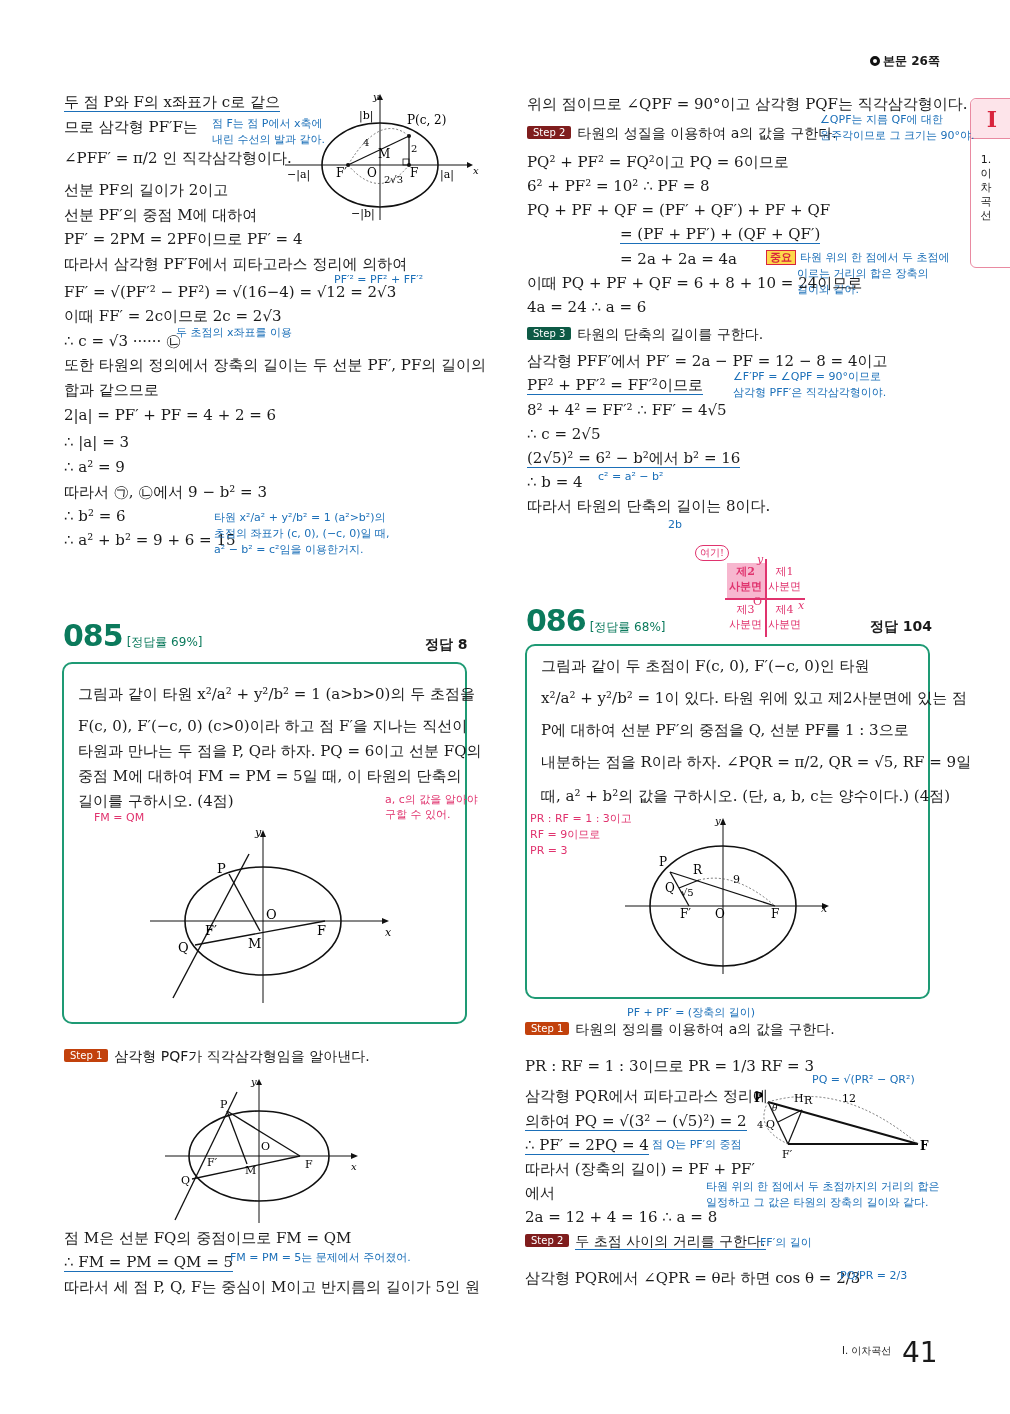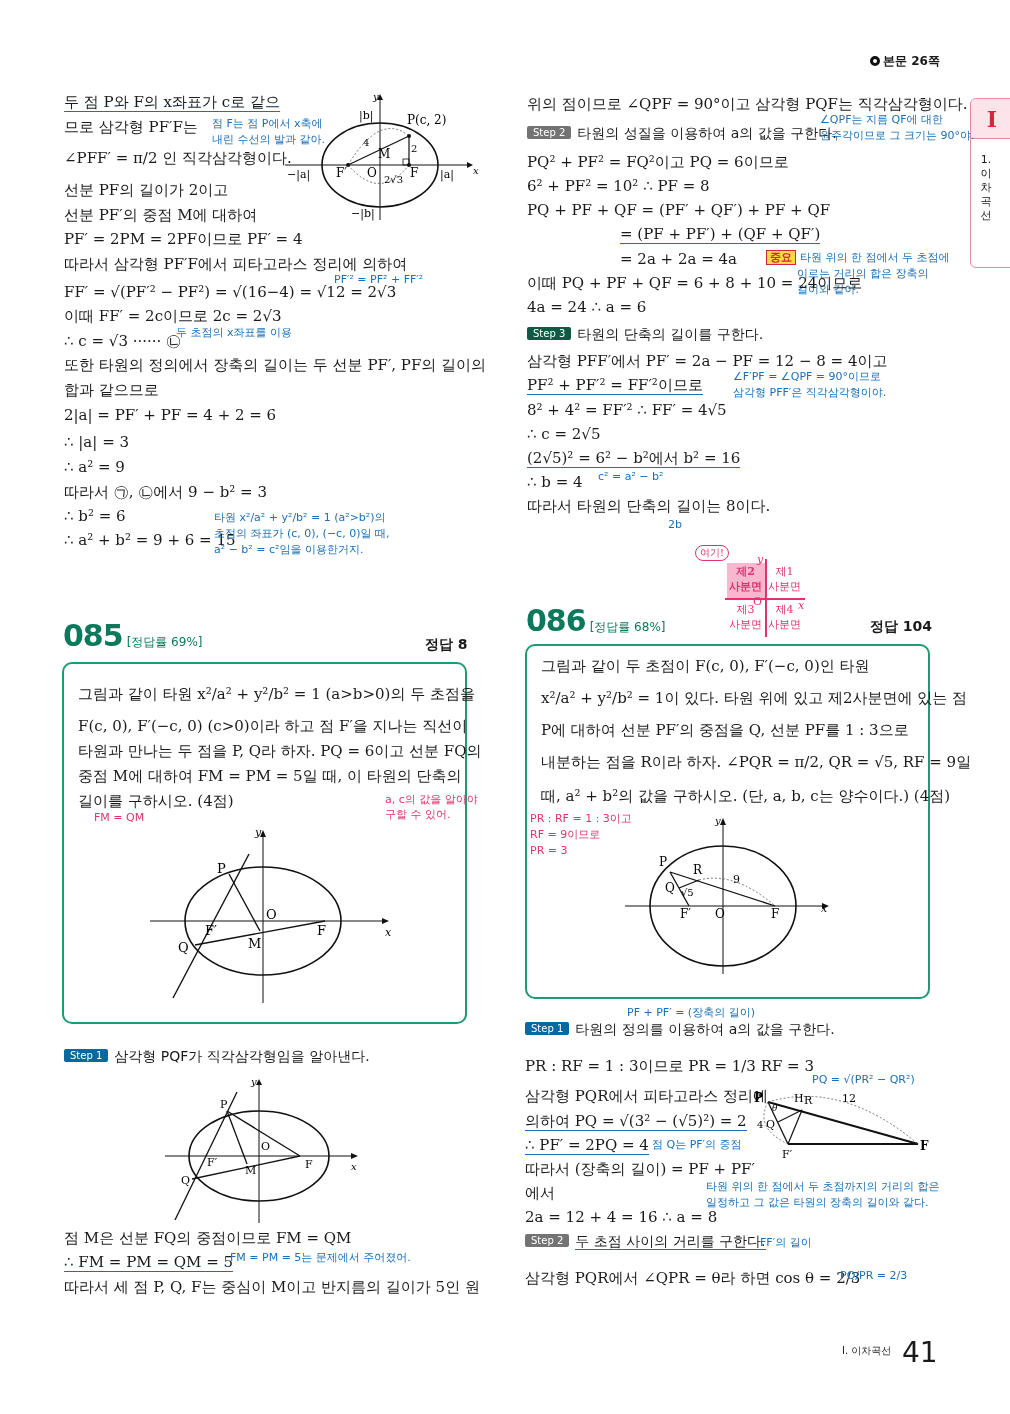--- a/index.html
+++ b/index.html
@@ -5,22 +5,22 @@
   * { box-sizing: border-box; margin: 0; padding: 0; }
   body { width: 1010px; height: 1414px; background: #fff; position: relative; overflow: hidden;
          font-family: "DejaVu Serif", serif; color: #1a1a1a; }
   .abs { position: absolute; }
   .line { position: absolute; font-size: 15px; line-height: 20px; white-space: nowrap; }
   .sans { font-family: "DejaVu Sans", sans-serif; }
   .note { position: absolute; font-family: "DejaVu Sans", sans-serif; font-size: 11px; line-height: 16px; color: #1b6fb8; white-space: nowrap; }
   .pnote { position: absolute; font-family: "DejaVu Sans", sans-serif; font-size: 11px; line-height: 15px; color: #e0336e; white-space: nowrap; }
   .ul { border-bottom: 1.5px solid #1b6fb8; }
   .step { display: inline-block; font-family: "DejaVu Sans", sans-serif; font-size: 10px; color: #fff; padding: 1px 6px; border-radius: 2px; margin-right: 6px; vertical-align: 2px; }
-  .step.s1 { background: #0369a1; }
-  .step.s2 { background: #737373; }
+  .step.s1 { background: #c2410c; }
+  .step.s2 { background: #7f1d1d; }
   .step.s3 { background: #0d5a45; }
   .probnum { position: absolute; font-family: "DejaVu Sans", sans-serif; font-weight: bold; font-size: 30px; color: #0b7a5c; letter-spacing: -1px; }
   .rate { font-size: 12px; font-weight: normal; color: #0b7a5c; letter-spacing: 0; margin-left: 4px; }
   .answer { position: absolute; font-family: "DejaVu Sans", sans-serif; font-weight: bold; font-size: 14px; }
   .box { position: absolute; border: 2px solid #1e9a74; border-radius: 10px; }
   .heading { position: absolute; font-family: "DejaVu Sans", sans-serif; font-size: 14px; white-space: nowrap; }
   .chapter-tab { position: absolute; left: 970px; top: 98px; width: 44px; height: 170px; border: 1px solid #e98aa1; border-radius: 6px 0 0 6px; background: #fff; }
   .chapter-tab .roman { height: 40px; background: #fde4ea; color: #d8243d; font-size: 22px; font-weight: bold; text-align: center; line-height: 40px; border-bottom: 1px solid #e98aa1; border-radius: 6px 0 0 0; }
   .chapter-tab .vtext { font-family: "DejaVu Sans", sans-serif; font-size: 11px; line-height: 14px; text-align: center; padding-top: 14px; width: 30px; }
   svg text { font-family: "DejaVu Serif", serif; }

